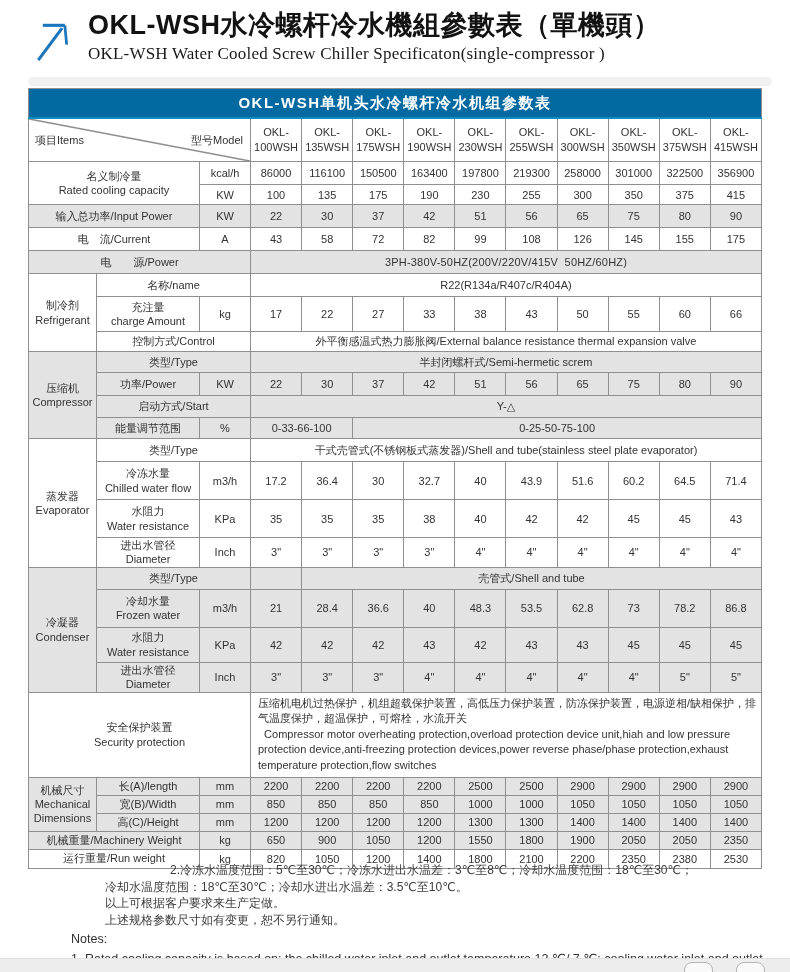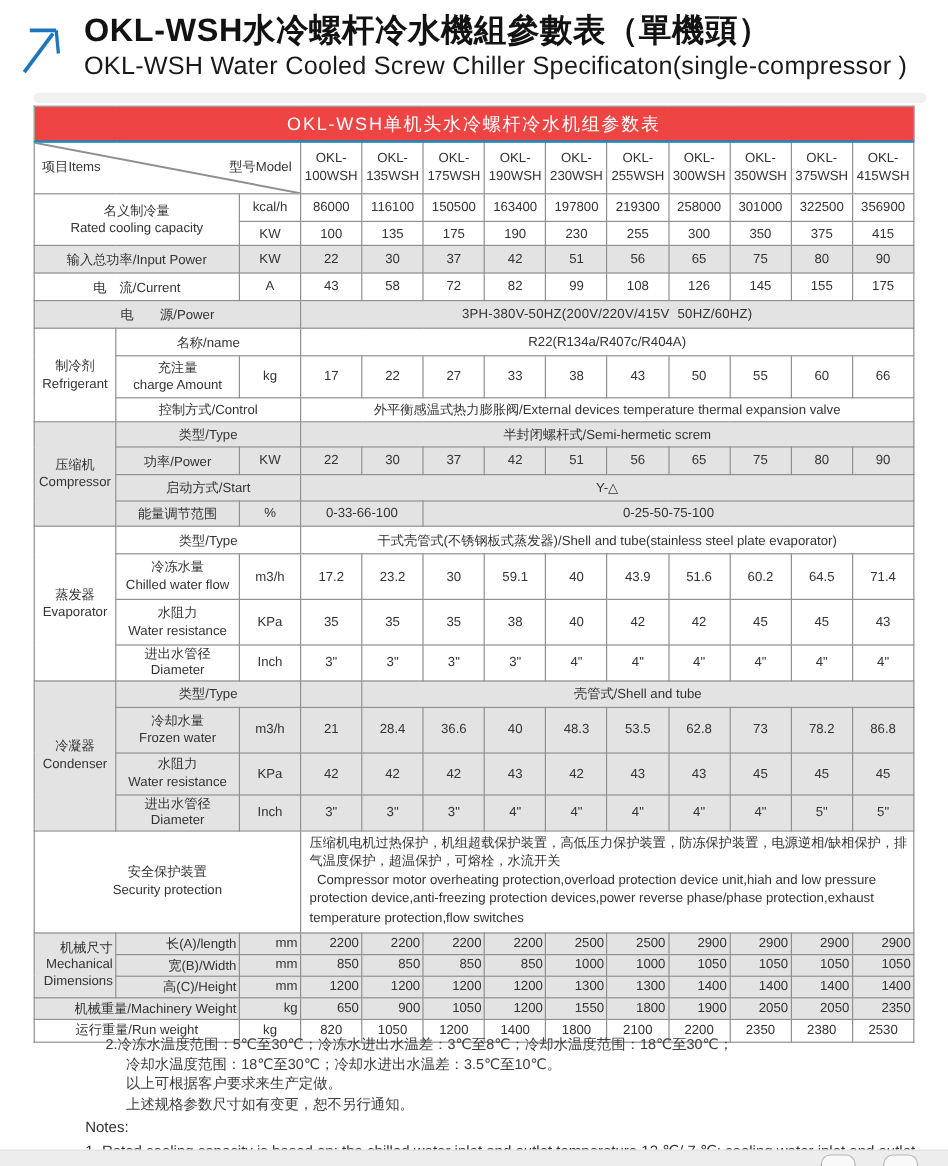--- a/index.html
+++ b/index.html
@@ -2,58 +2,58 @@
 <html><head>
 <meta charset="utf-8">
 <style>
   html,body{margin:0;padding:0;}
   body{
     width:790px;height:972px;position:relative;background:#ffffff;
     font-family:"Liberation Sans","DejaVu Sans",sans-serif;
     color:#2f2f2f;overflow:hidden;
   }
   
-  .title-block{position:absolute;left:12px;top:10px;display:flex;align-items:flex-start;}
+  .title-block{position:absolute;left:30px;top:10px;display:flex;align-items:flex-start;}
   .arrow-wrap{width:44px;height:48px;margin-top:6px;}
   .titles{margin-left:14px;}
   .title-cn{font-size:27px;font-weight:bold;color:#121212;letter-spacing:.5px;line-height:1.15;}
-  .title-en{font-size:21px;color:#1a1a1a;margin-top:3px;letter-spacing:.2px;}
+  .title-en{font-size:17px;color:#1a1a1a;margin-top:3px;letter-spacing:.2px;font-family:Liberation Serif, serif;}
   .divider-band{position:absolute;left:28px;top:77px;width:744px;height:9px;background:#f1f1f1;border-radius:5px;}
   
   table.spec{
     position:absolute;left:28px;top:88px;width:734px;
     border-collapse:collapse;table-layout:fixed;
   }
   .spec col.c1{width:68px;} .spec col.c2{width:103px;} .spec col.c3{width:51px;}
   .spec th,.spec td{
     border:1px solid #8f8f8f;font-size:11px;font-weight:normal;
     text-align:center;vertical-align:middle;padding:0 2px;color:#333;background:#fff;
   }
   tr.banner th{
-    background:#ef4444;color:#fff;font-size:15px;font-weight:normal;
+    background:#0369a1;color:#fff;font-size:15px;font-weight:bold;
     letter-spacing:1.5px;height:28px;border:1px solid #8f8f8f;border-bottom:2px solid #0f8cc0;
   }
   tr.head th{height:42px;line-height:1.35;}
   th.corner{position:relative;overflow:hidden;}
   th.corner svg{position:absolute;left:0;top:0;width:100%;height:100%;}
   .corner-items{position:absolute;left:6px;top:50%;transform:translateY(-50%);}
   .corner-model{position:absolute;right:7px;top:50%;transform:translateY(-50%);}
   tr.gray td,tr.gray th{background:#e3e3e3;}
   .lbl2{line-height:1.3;}
-  .h18 td,.h18 th{height:17px;text-align:right;} .h19 td{height:18px;} .h20 td,.h20 th{height:19px;}
+  .h18 td,.h18 th{height:17px;} .h19 td{height:18px;} .h20 td,.h20 th{height:19px;}
   .h21 td{height:20px;} .h22 td{height:21px;} .h23 td,.h23 th{height:22px;}
   .h30 td{height:29px;} .h35 td{height:34px;} .h38 td{height:37px;}
   td.security-text{
     text-align:left;padding:3px 0 3px 7px;line-height:1.42;font-size:11px;height:72px;vertical-align:top;
   }
   td.ps-val{letter-spacing:.2px;}
   
   .notes{position:absolute;left:55px;top:862px;width:720px;font-size:12px;color:#3c3c3c;line-height:16.5px;}
   .note-l1{margin-left:5px;}
-  .note-l2{margin-left:33px;}
+  .note-l2{margin-left:33px;text-align:center;}
   .note-l3{margin-left:50px;}
   .note-en{margin-left:16px;margin-top:3px;font-size:12.5px;color:#303030;}
   
   .footer-band{position:absolute;left:0;bottom:0;width:790px;height:13px;background:#ededed;border-top:1px solid #e0e0e0;}
   .pill{position:absolute;bottom:-8px;width:27px;height:16px;border:1px solid #b5b5b5;border-radius:8px;background:#f9f9f9;}
   .pill.p1{left:684px;} .pill.p2{left:736px;}
 </style>
 </head>
 <body>
 
@@ -221,21 +221,21 @@
         <td>33</td>
         <td>38</td>
         <td>43</td>
         <td>50</td>
         <td>55</td>
         <td>60</td>
         <td>66</td>
       </tr>
   <tr class="h20">
     <td colspan="2">控制方式/Control</td>
-    <td colspan="10">外平衡感温式热力膨胀阀/External devices temperature thermal expansion valve</td>
+    <td colspan="10">外平衡感温式热力膨胀阀/External balance resistance thermal expansion valve</td>
   </tr>
 
   <tr class="h21 gray">
     <td rowspan="4" class="lbl2">
       <div>压缩机</div>
       <div>Compressor</div>
     </td>
     <td colspan="2">类型/Type</td>
     <td colspan="10">半封闭螺杆式/Semi-hermetic screm</td>
   </tr>
@@ -272,23 +272,23 @@
     <td colspan="2">类型/Type</td>
     <td colspan="10">干式壳管式(不锈钢板式蒸发器)/Shell and tube(stainless steel plate evaporator)</td>
   </tr>
   <tr class="h38">
     <td class="lbl2">
       <div>冷冻水量</div>
       <div>Chilled water flow</div>
     </td>
     <td>m3/h</td>
   <td>17.2</td>
-        <td>23.2</td>
+        <td>36.4</td>
         <td>30</td>
-        <td>59.1</td>
+        <td>32.7</td>
         <td>40</td>
         <td>43.9</td>
         <td>51.6</td>
         <td>60.2</td>
         <td>64.5</td>
         <td>71.4</td>
       </tr>
   <tr class="h38">
     <td class="lbl2">
       <div>水阻力</div>

